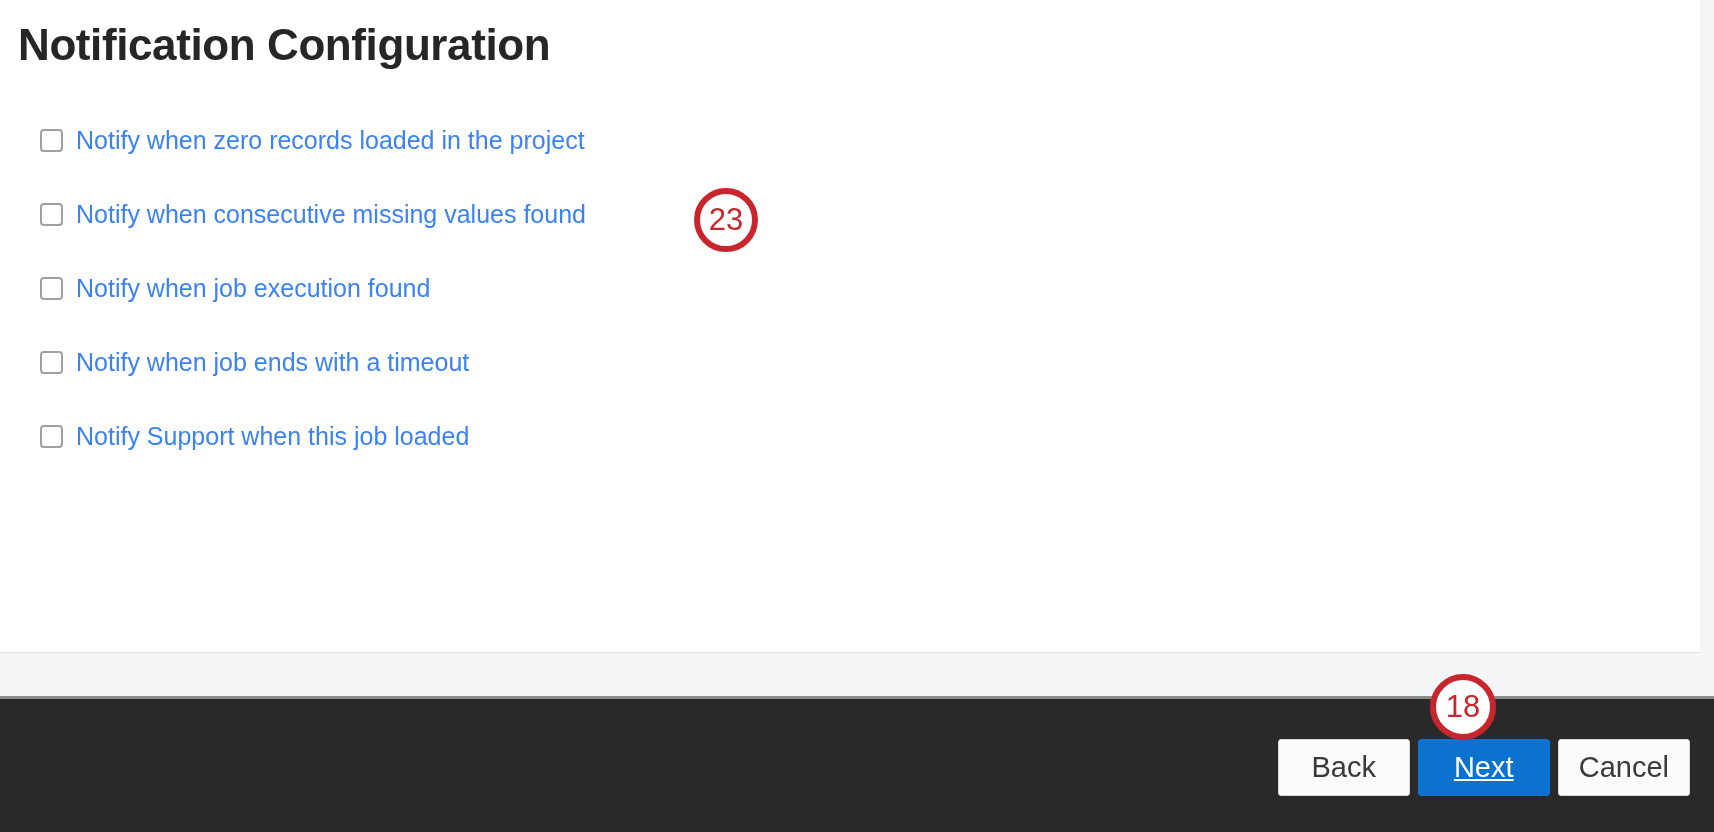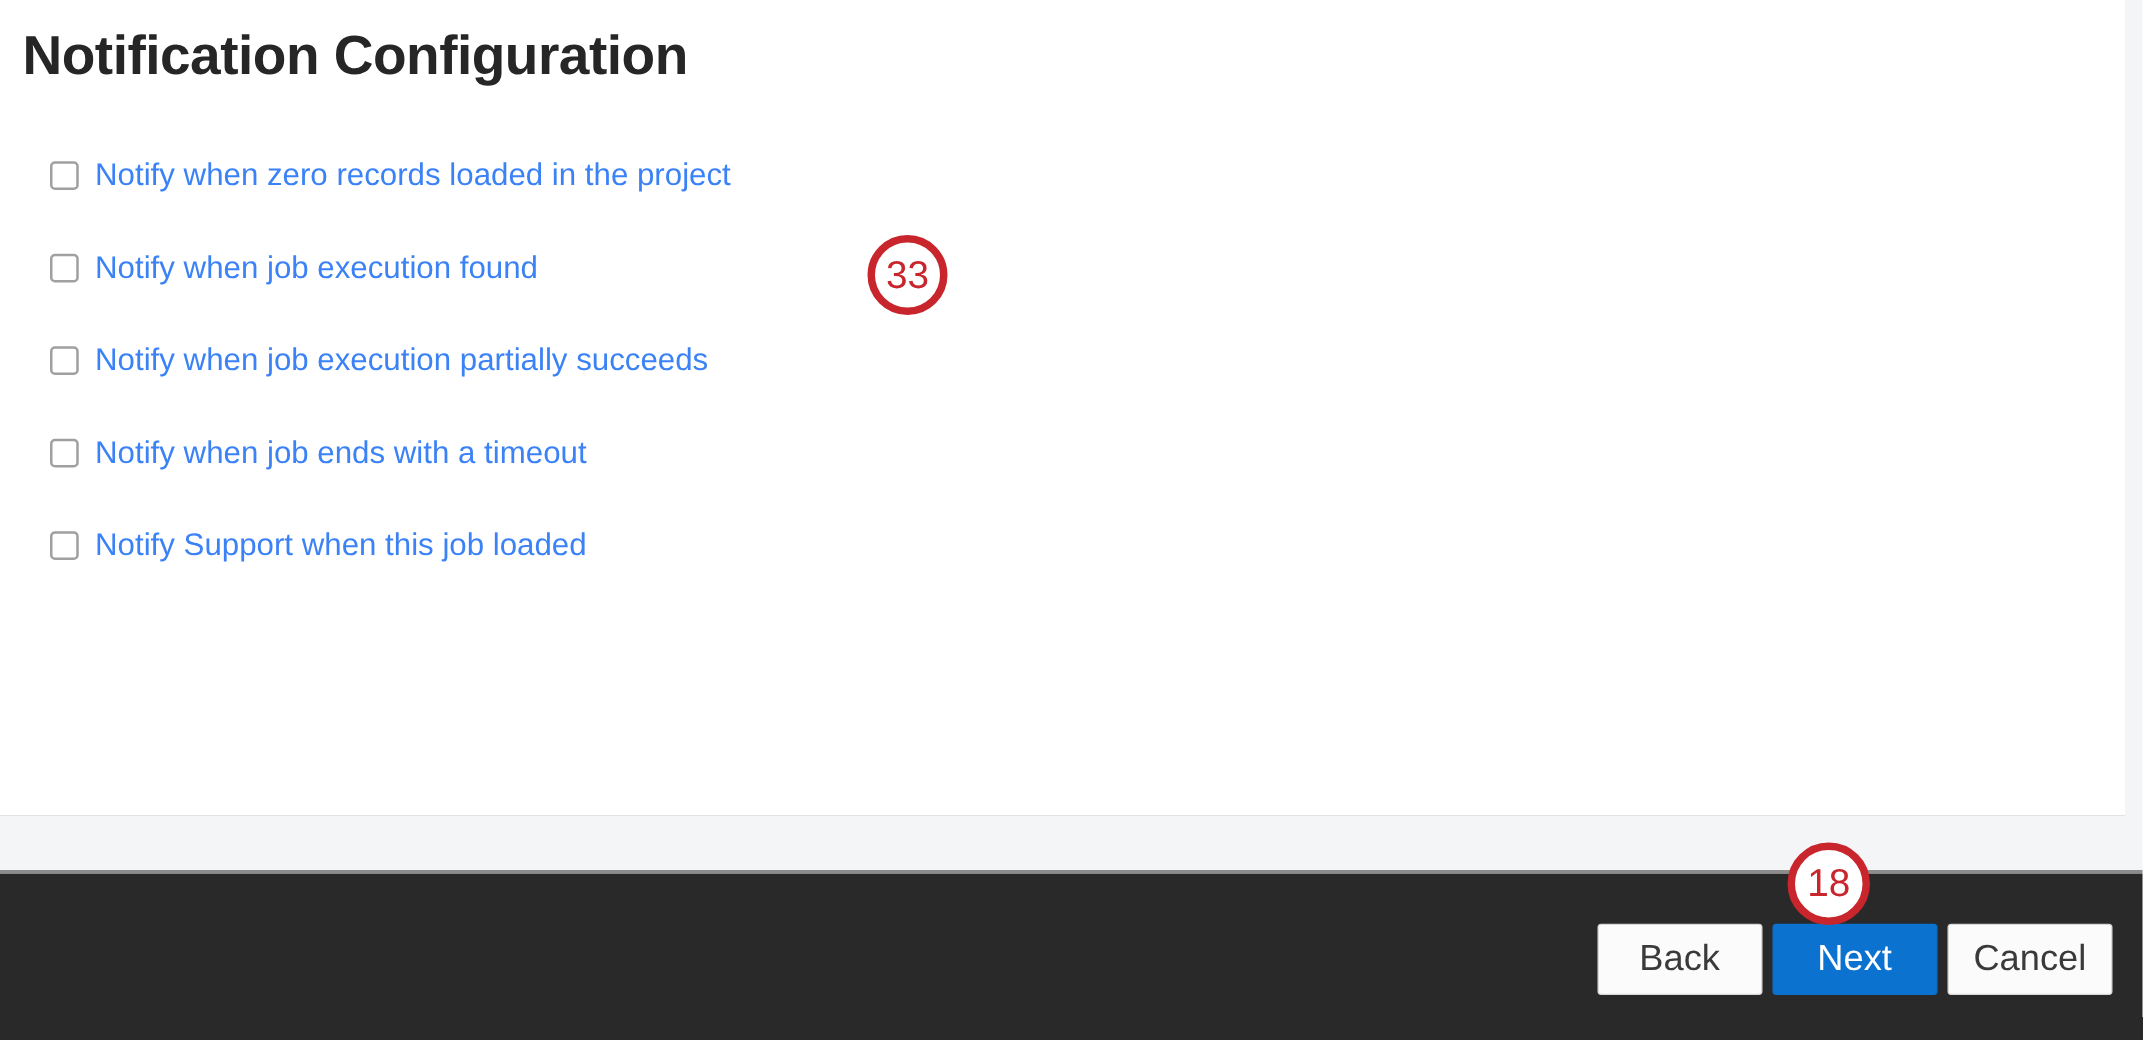--- a/index.html
+++ b/index.html
@@ -176,63 +176,64 @@
   .btn-secondary {
     background: #fbfbfb;
     color: #3a3a3a;
     border: 1px solid #d8d8d8;
   }
 
   .btn-primary {
     background: #0b72cf;
     color: #ffffff;
     border: 1px solid #0b72cf;
+    text-decoration: underline;
   }
 </style>
 </head>
 <body>
 
 <div id="app">
 
   <div class="content-panel">
 
     <div class="page-title">Notification Configuration</div>
 
     <div class="checkbox-list">
 
       <div class="checkbox-row">
         <span class="checkbox-box"></span>
         <span class="checkbox-label">Notify when zero records loaded in the project</span>
       </div>
 
+      <div class="checkbox-row">
+        <span class="checkbox-box"></span>
+        <span class="checkbox-label">Notify when consecutive missing values found</span>
+      </div>
 
       <div class="checkbox-row">
         <span class="checkbox-box"></span>
         <span class="checkbox-label">Notify when job execution found</span>
       </div>
 
-      <div class="checkbox-row">
-        <span class="checkbox-box"></span>
-        <span class="checkbox-label">Notify when job execution partially succeeds</span>
-      </div>
 
       <div class="checkbox-row">
         <span class="checkbox-box"></span>
         <span class="checkbox-label">Notify when job ends with a timeout</span>
       </div>
 
       <div class="checkbox-row">
         <span class="checkbox-box"></span>
         <span class="checkbox-label">Notify Support when this job loaded</span>
       </div>
 
     </div>
   </div>
 
-  <div class="annotation-badge" id="badge-23">33</div>
+  <div class="annotation-badge" id="badge-23">23</div>
 
   <div class="panel-divider"></div>
   <div class="gray-strip"></div>
   <div class="footer-top-line"></div>
 
   <div class="footer-bar">
     <div class="footer-buttons">
       <div class="btn btn-secondary">Back</div>
       <div class="btn btn-primary">Next</div>
       <div class="btn btn-secondary">Cancel</div>

